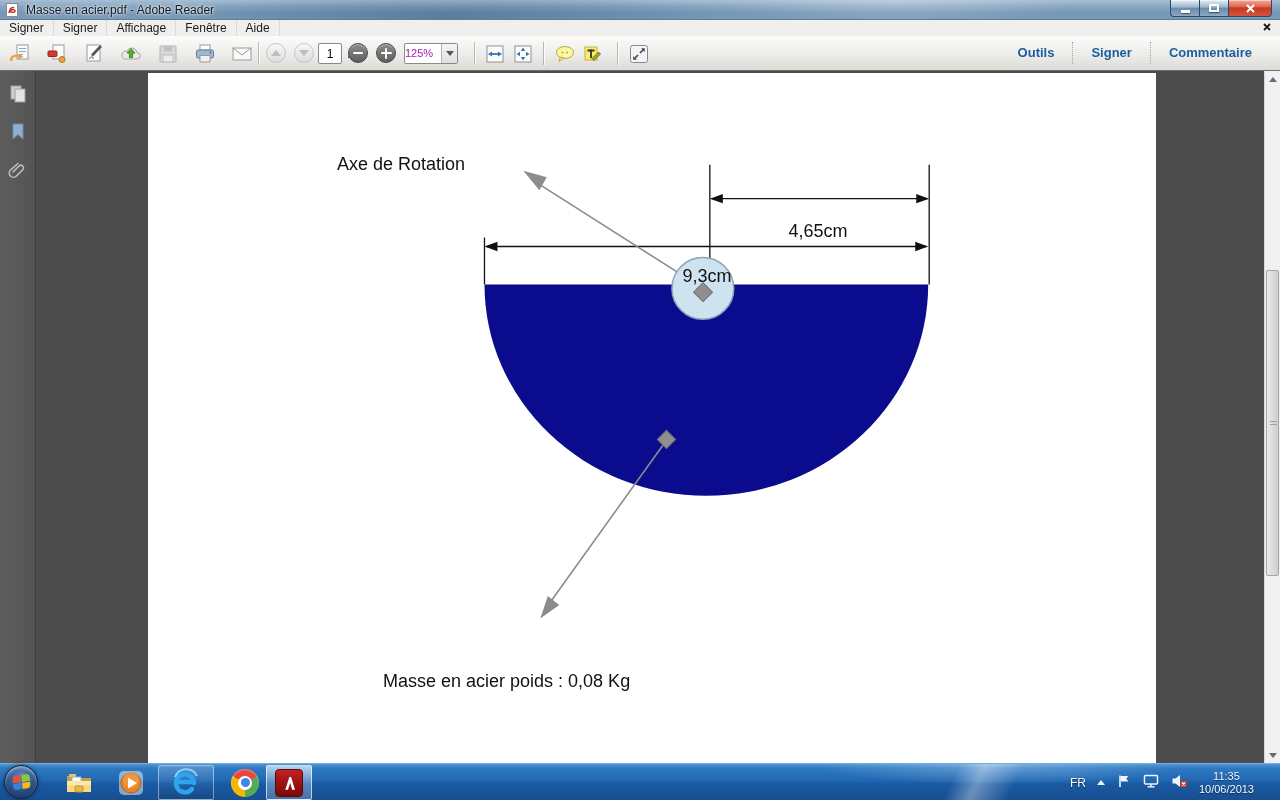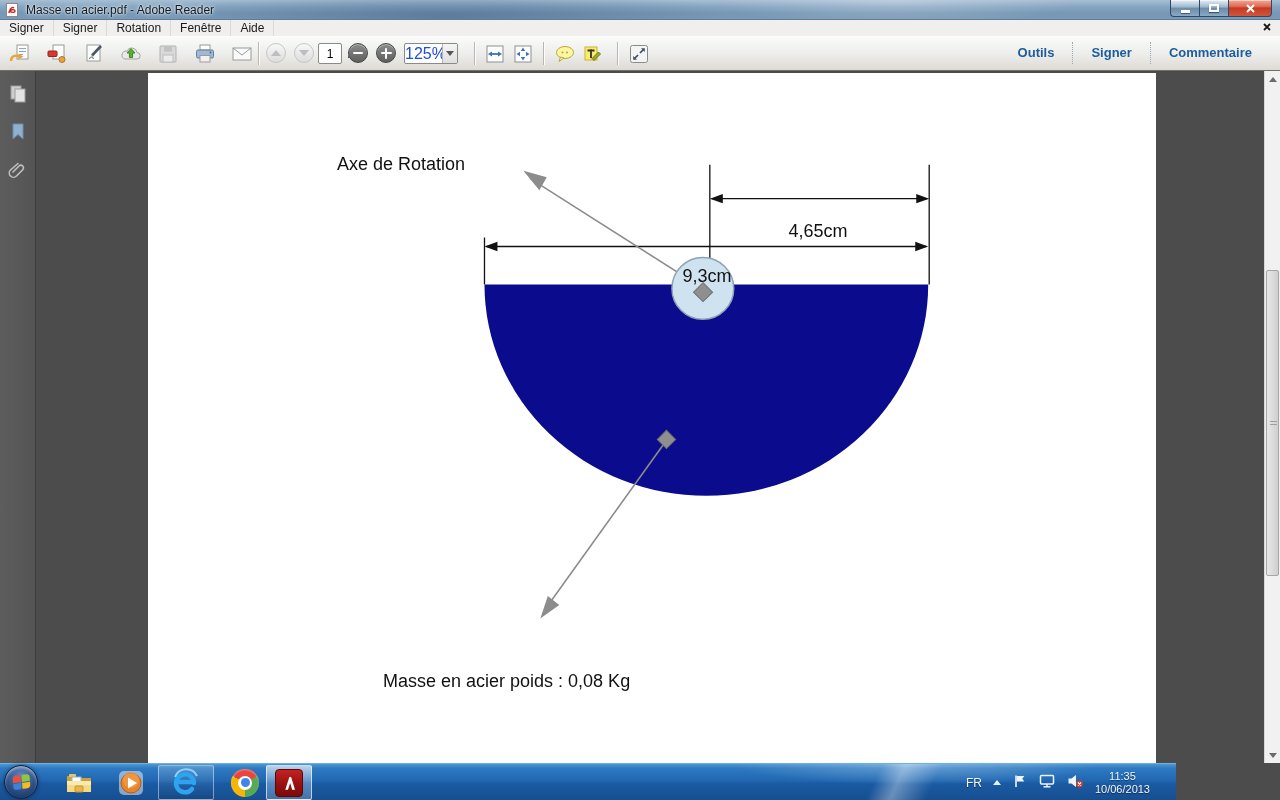--- a/index.html
+++ b/index.html
@@ -48,21 +48,21 @@
     font-size:12px; text-align:center; font-family:"Liberation Sans",sans-serif; background:#fff; }
   .page-total { position:absolute; left:348px; top:11px; font-size:12px; color:#333; }
   .zoom-circle { position:absolute; top:7px; width:20px; height:20px; border-radius:50%; border:1px solid #454545;
     background:linear-gradient(180deg,#8c8c8c,#5f5f5f); box-shadow:inset 0 1px 0 rgba(255,255,255,.4);
     display:flex; align-items:center; justify-content:center; }
   .bar-h { width:10px; height:2.5px; background:#fff; border-radius:1px; }
   .plus-wrap { position:relative; width:11px; height:11px; }
   .plus-wrap .bar-h { position:absolute; left:0; top:4.2px; width:11px; }
   .plus-wrap .bar-v { position:absolute; left:4.2px; top:0; width:2.5px; height:11px; background:#fff; border-radius:1px; }
   .zoom-box { position:absolute; left:404px; top:7px; width:54px; height:21px; background:#fff; border:1px solid #8a8a8a; border-radius:2px; display:flex; }
-  .zoom-box .zval { width:37px; font-size:16px; color:#1d4ed8; text-align:left; line-height:19px; }
+  .zoom-box .zval { width:37px; font-size:11px; color:#a21caf; text-align:left; line-height:19px; }
   .zoom-box .zdrop { width:16px; border-left:1px solid #b5b5b5; background:linear-gradient(180deg,#f5f5f5,#dfdfdf);
     display:flex; align-items:center; justify-content:center; }
   .tri-dd { width:0; height:0; border-left:4px solid transparent; border-right:4px solid transparent; border-top:5px solid #555; }
   .tb-actions { position:absolute; right:10px; top:0; height:34px; display:flex; align-items:center; }
   .tb-action { font-size:13px; font-weight:bold; color:#1b5d9e; padding:0 18px; height:22px; line-height:22px; }
   .dot-sep { width:1px; height:22px; border-left:1px dotted #9aa8b5; }
 
   
   .viewport { position:absolute; left:0; top:71px; width:1280px; height:692px; background:#4c4c4c; }
   .nav-rail { position:absolute; left:0; top:0; width:36px; height:692px; background:linear-gradient(90deg,#5d5d5d,#545454);
@@ -77,21 +77,21 @@
   .scrollbar { position:absolute; right:0; top:0; width:16px; height:692px; background:#f1f1f1; border-left:1px solid #d8d8d8; }
   .sb-btn { position:absolute; left:0; width:16px; height:16px; display:flex; align-items:center; justify-content:center; }
   .sb-tri-up { width:0; height:0; border-left:4px solid transparent; border-right:4px solid transparent; border-bottom:5px solid #6b6b6b; }
   .sb-tri-down { width:0; height:0; border-left:4px solid transparent; border-right:4px solid transparent; border-top:5px solid #6b6b6b; }
   .sb-thumb { position:absolute; left:1px; top:199px; width:13px; height:306px; background:linear-gradient(90deg,#e8e8e8,#cfcfcf);
     border:1px solid #a5a5a5; border-radius:2px; }
   .sb-grip { position:absolute; left:3px; top:150px; width:7px; height:6px;
     background:repeating-linear-gradient(180deg,#9f9f9f 0 1px, transparent 1px 3px); }
 
   
-  .taskbar { position:absolute; left:0; top:763px; width:1176px; height:37px;
+  .taskbar { position:absolute; left:0; top:763px; width:1280px; height:37px;
     background:
       radial-gradient(ellipse 260px 30px at 78% 0%, rgba(255,255,255,.28), rgba(255,255,255,0) 70%),
       linear-gradient(115deg, rgba(255,255,255,0) 74%, rgba(255,255,255,.35) 76%, rgba(255,255,255,0) 79%),
       linear-gradient(180deg,#4f97d4 0%, #2e7ac2 12%, #2168b2 45%, #1a5aa3 55%, #174e90 100%);
     border-top:1px solid #6fb0e2;padding-left:32px; }
   .start-orb { position:absolute; left:4px; top:1px; width:34px; height:34px; border-radius:50%;
     background:radial-gradient(circle at 50% 30%, #5d86c0 0%, #2c4f86 55%, #122c55 100%);
     border:1px solid #0d2547; box-shadow:inset 0 2px 3px rgba(255,255,255,.5), 0 0 4px rgba(0,0,0,.4);
     display:flex; align-items:center; justify-content:center; }
   .win-flag { position:relative; width:17px; height:14px; transform:rotate(-4deg) skewY(-4deg); }
@@ -137,21 +137,21 @@
         <svg width="11" height="11" viewBox="0 0 11 11">
           <path d="M2 2 L9 9 M9 2 L2 9" stroke="#fff" stroke-width="2"></path>
         </svg>
       </div>
     </div>
   </div>
 
   <div class="menubar">
     <span class="menu-item">Signer</span>
     <span class="menu-item">Signer</span>
-    <span class="menu-item">Rotation</span>
+    <span class="menu-item">Affichage</span>
     <span class="menu-item">Fenêtre</span>
     <span class="menu-item">Aide</span>
     <span class="menubar-close">
       <svg width="12" height="12" viewBox="0 0 12 12">
           <path d="M3 3 L9 9 M9 3 L3 9" stroke="#1a1a1a" stroke-width="1.8"></path>
         </svg>
     </span>
   </div>
 
   <div class="toolbar">

